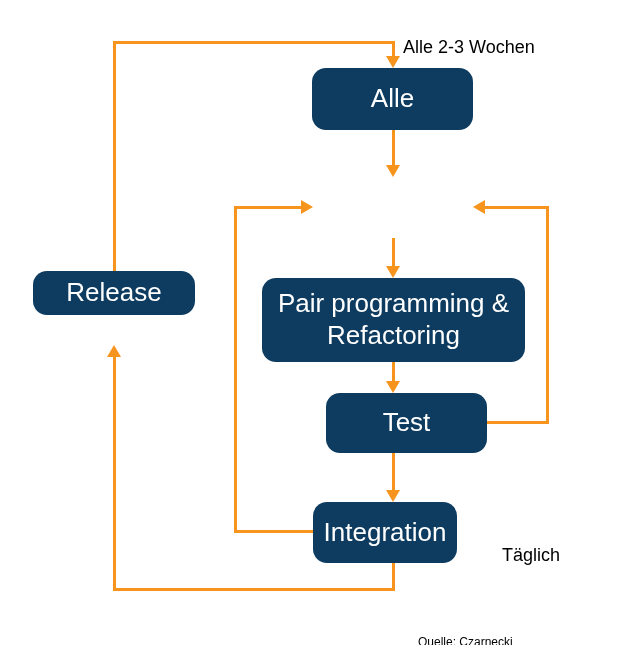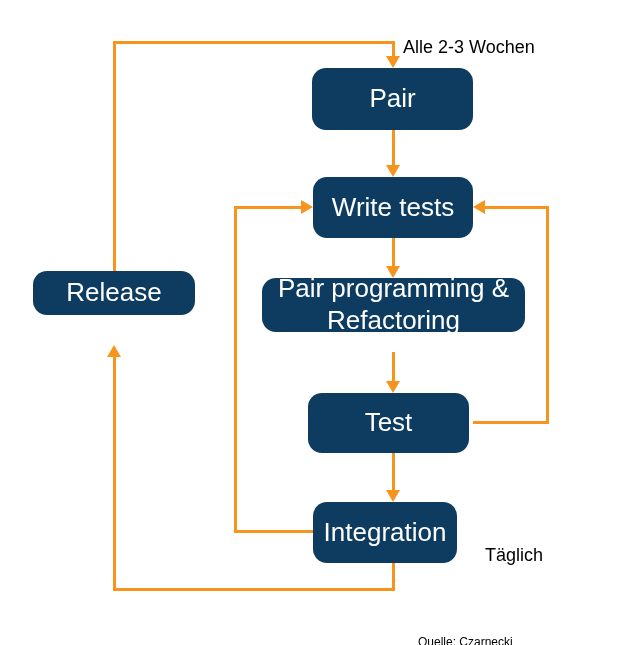--- a/index.html
+++ b/index.html
@@ -41,27 +41,26 @@
     z-index:2;
     margin-top:24px;
   }
   .note.source{font-size:12px;}
 </style>
 </head>
 <body>
 
 <div id="stage">
 
-  <div class="node" style="left:312px;top:68px;width:161px;height:62px;">Pair</div>
+  <div class="node" style="left:312px;top:68px;width:161px;height:62px;">Alle</div>
 
-  <div class="node" style="left:313px;top:177px;width:160px;height:61px;">Write tests</div>
 
-  <div class="node" style="left:262px;top:278px;width:263px;height:54px;">Pair programming &amp; Refactoring</div>
+  <div class="node" style="left:262px;top:278px;width:263px;height:84px;">Pair programming &amp; Refactoring</div>
 
-  <div class="node" style="left:308px;top:393px;width:161px;height:60px;">Test</div>
+  <div class="node" style="left:326px;top:393px;width:161px;height:60px;">Test</div>
 
   <div class="node" style="left:313px;top:502px;width:144px;height:61px;">Integration</div>
 
   <div class="node" style="left:33px;top:271px;width:162px;height:44px;">Release</div>
 
   <div class="line" style="left:392px;top:130px;width:3px;height:36px;"></div>
   <div class="arrow down" style="left:386px;top:165px;"></div>
 
   <div class="line" style="left:392px;top:238px;width:3px;height:29px;"></div>
   <div class="arrow down" style="left:386px;top:266px;"></div>
@@ -87,17 +86,17 @@
   <div class="line" style="left:113px;top:357px;width:3px;height:234px;"></div>
   <div class="arrow up" style="left:107px;top:345px;"></div>
 
   <div class="line" style="left:113px;top:41px;width:3px;height:243px;"></div>
   <div class="line" style="left:113px;top:41px;width:282px;height:3px;"></div>
   <div class="line" style="left:392px;top:41px;width:3px;height:16px;"></div>
   <div class="arrow down" style="left:386px;top:56px;"></div>
 
   <div class="note" style="left:403px;top:13px;">Alle 2-3 Wochen</div>
 
-  <div class="note" style="left:485px;top:521px;">Täglich</div>
+  <div class="note" style="left:502px;top:521px;">Täglich</div>
 
   <div class="note source" style="left:418px;top:611px;">Quelle: Czarnecki</div>
 
 </div>
 
 </body></html>

